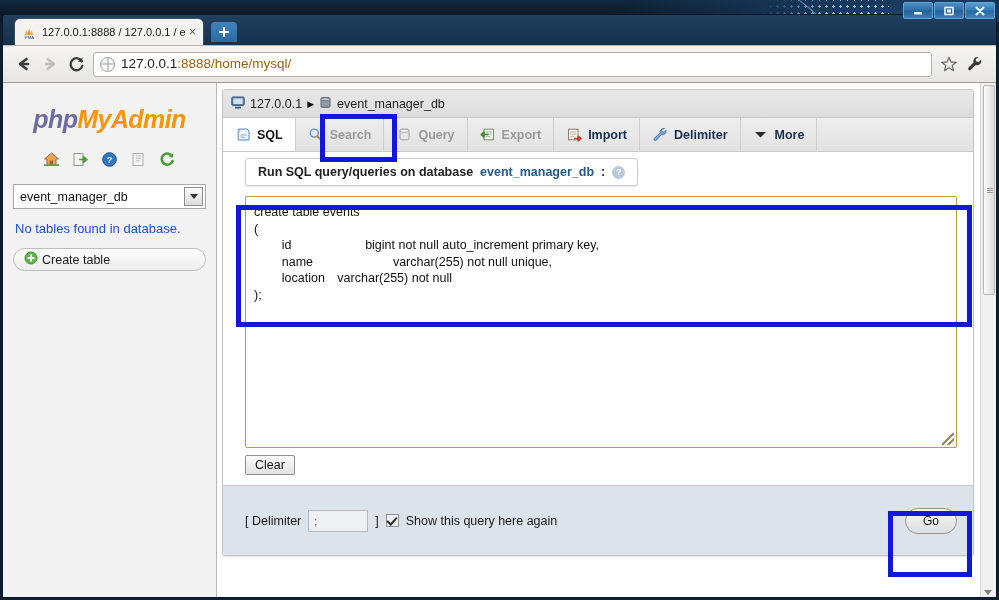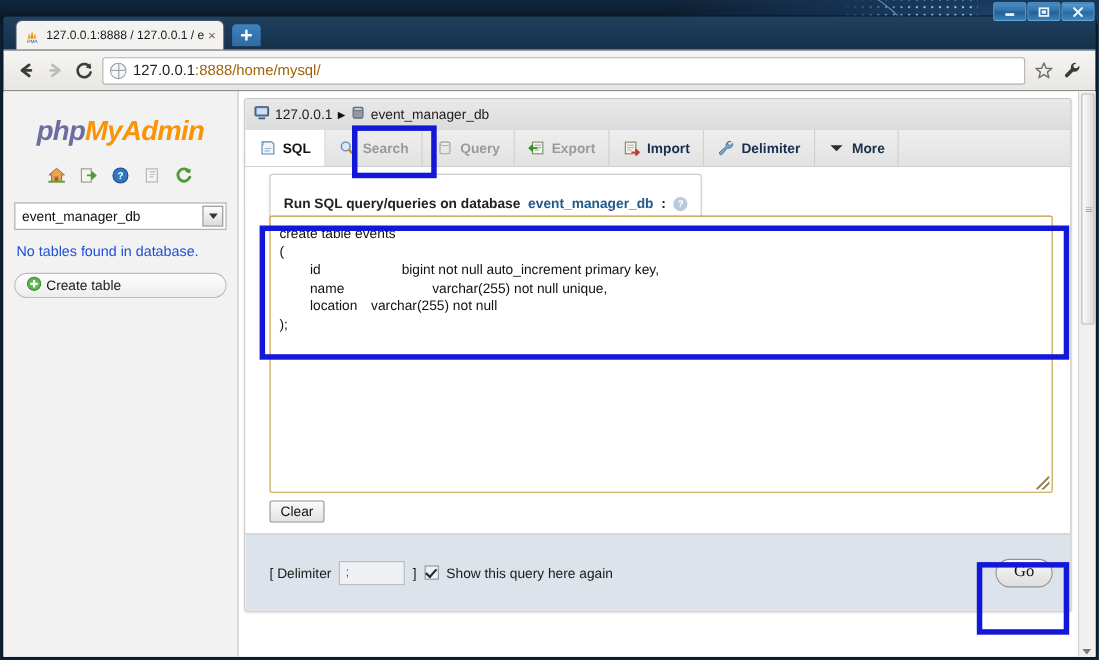--- a/index.html
+++ b/index.html
@@ -307,21 +307,21 @@
   .runhdr-wrap {
     position: relative;
     height: 40px;
     background: #fff;
   }
   .runhdr {
     position: absolute; left: 22px; top: 6px;
     background: #fff;
     border: 1px solid #cdcdcd;
     border-radius: 3px;
-    padding: 19px 12px;
+    padding: 6px 12px;
     font-size: 12.5px; font-weight: bold; color: #222;
     display: flex; align-items: center; gap: 7px;
     box-shadow: 0 1px 2px rgba(0,0,0,0.10);
     white-space: nowrap;
   }
   .runhdr .dbname { color: #235a8c; }
   .help-dot {
     width: 13px; height: 13px; border-radius: 50%;
     background: #b9cadd; color: #fff;
     font-size: 9px; font-weight: bold;
@@ -399,22 +399,22 @@
     border: solid #2a2a2a;
     border-width: 0 2px 2px 0;
     transform: rotate(42deg);
     margin-bottom: 2px;
   }
   .go-wrap {
     position: absolute; right: 16px; top: 50%;
     transform: translateY(-50%);
   }
   .btn-go {
-    font-family: Liberation Serif, serif;
-    font-size: 15px;
+    font-family: Liberation Sans, sans-serif;
+    font-size: 12px;
     width: 52px; height: 26px;
     background: linear-gradient(to bottom, #fcfcfc 0%, #e9e9e9 55%, #dfdfdf 100%);
     border: 1px solid #949494;
     border-radius: 13px;
     color: #111;
   }
 
   
   .annot {
     position: absolute;

